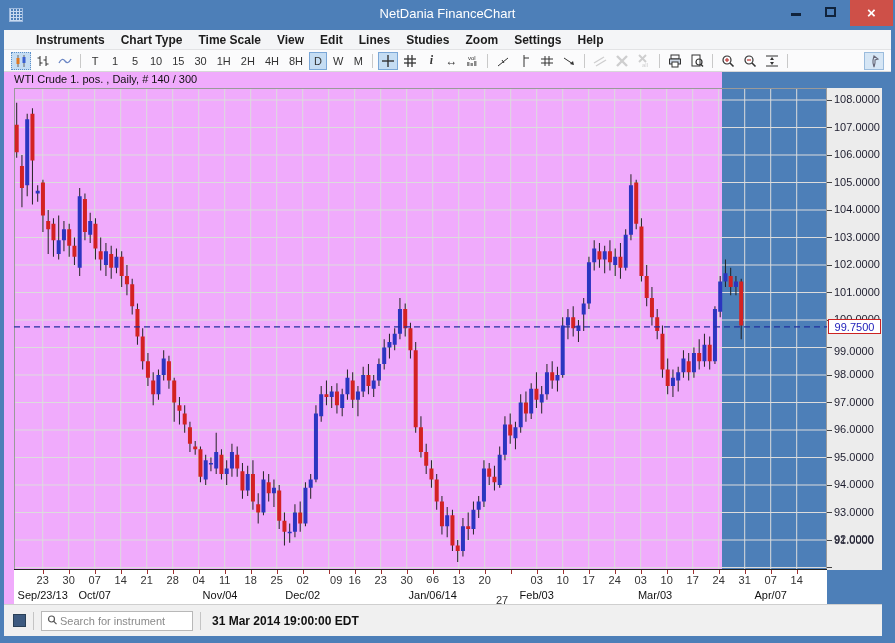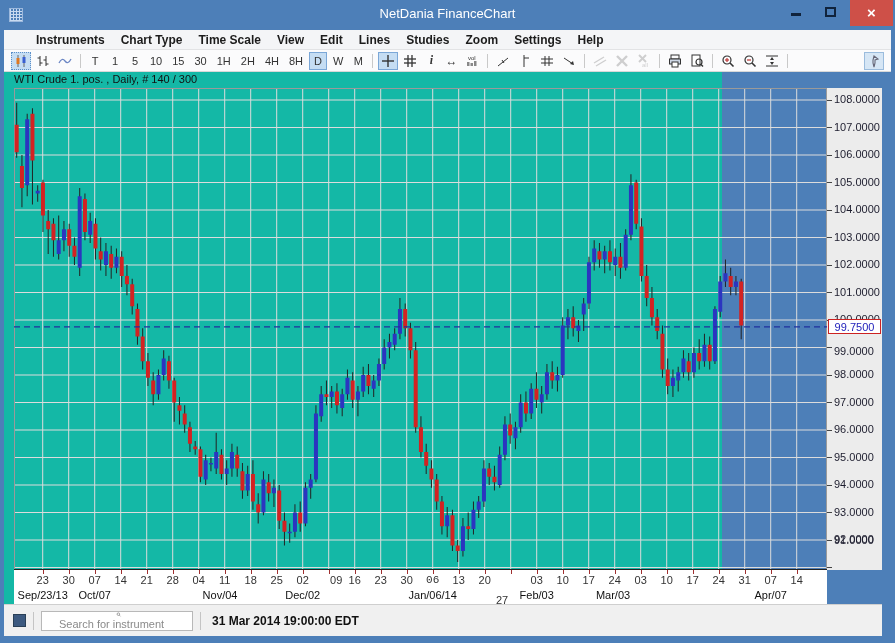--- a/index.html
+++ b/index.html
@@ -32,42 +32,42 @@
     margin:0 1px; border:1px solid transparent; color:#444; font-size:11px; padding:0 2px; }
   .tool-btn.text { font-size:11px; color:#333; padding:0 3px; }
   .tool-btn.selected { background:#c5ddf3; border:1px solid #7ba7d7; }
   .tool-btn.selected.dotted { border:1px dotted #5b8fc9; }
   .tool-btn.disabled { opacity:.45; }
   .tool-sep { width:1px; height:14px; background:#c9c9c9; margin:0 4px; }
   .tool-btn svg { display:block; }
   #pin-wrap { margin-left:auto; margin-right:6px; }
   #pin-wrap .tool-btn { background:#d6e6f5; border:1px solid #9bbcdd; }
   
-  #chart-client { position:absolute; left:4px; top:72px; width:718px; height:532px; background:#14b8a6; }
+  #chart-client { position:absolute; left:4px; top:72px; width:718px; height:532px; background:#f0abfc; }
   #chart-title-row { position:absolute; left:10px; top:1px; height:15px; font-size:11px; color:#111; }
   #plot-wrap { position:absolute; left:10px; top:16px; width:813px; height:482px; }
   #plot-svg { position:absolute; left:0; top:0; }
   
   #yaxis { position:absolute; left:823px; top:16px; width:55px; height:482px; background:#ececec; }
   .ytick-label { position:absolute; left:7px; font-size:11px; color:#1d1d2e; white-space:nowrap; }
   .ytick-dash { position:absolute; left:0; width:5px; height:1px; background:#444; }
   #price-pill { position:absolute; left:1px; width:53px; height:15px; border:1px solid #cc2222;
     background:#fff; color:#2222bb; font-size:11px; text-align:center; line-height:14px; }
   
   #xaxis { position:absolute; left:10px; top:498px; width:813px; height:34px; background:#fff; }
   .xtick-mark { position:absolute; top:0px; width:1px; height:4px; background:#a03030; }
   .xtick-label { position:absolute; top:4px; font-size:11px; color:#333; transform:translateX(-50%); }
   .xmonth-label { position:absolute; top:19px; font-size:11px; color:#111; transform:translateX(-50%); white-space:nowrap; }
   
   #statusbar { position:absolute; left:4px; top:604px; width:878px; height:32px; background:#f0f0f0;
     border-top:1px solid #cfcfcf; display:flex; align-items:center; }
   #status-square { width:13px; height:13px; background:#3d5a80; border:1px solid #2a4057; margin-left:9px; }
   .status-sep { width:1px; height:18px; background:#c4c4c4; margin:0 7px; }
   #search-box { width:152px; height:20px; background:#fff; border:1px solid #b8b8b8;
-    display:flex; align-items:center; padding-left:4px;flex-direction:column; }
+    display:flex; align-items:center; padding-left:4px; }
   #search-input { border:none; outline:none; width:120px; font-size:11px; color:#333;
     font-family:"Liberation Sans",sans-serif; background:transparent; }
   #search-input::placeholder { color:#8a8a8a; }
   #status-time { font-size:12px; font-weight:bold; color:#111; margin-left:4px; }
 </style>
 </head>
 <body>
 
 <div id="window">
 
@@ -689,21 +689,21 @@
         <div class="xtick-mark" style="left: 756.7px;"></div>
         <div class="xtick-label" style="left: 756.7px;">07</div>
         <div class="xtick-mark" style="left: 782.7px;"></div>
         <div class="xtick-label" style="left: 782.7px;">14</div>
         <div class="xmonth-label" style="left: 28.7px;">Sep/23/13</div>
         <div class="xmonth-label" style="left: 80.7px;">Oct/07</div>
         <div class="xmonth-label" style="left: 186px; margin-left: 20px;">Nov/04</div>
         <div class="xmonth-label" style="left: 288.7px;">Dec/02</div>
         <div class="xmonth-label" style="left: 418.7px;">Jan/06/14</div>
         <div class="xmonth-label" style="left: 522.7px;">Feb/03</div>
-        <div class="xmonth-label" style="left: 591px; padding-left: 16px;">Mar/03</div>
+        <div class="xmonth-label" style="left: 633px; padding-left: 16px;">Mar/03</div>
         <div class="xmonth-label" style="left: 756.7px;">Apr/07</div>
       </div>
   </div>
 
   <div id="statusbar">
     <div id="status-square"></div>
     <div class="status-sep"></div>
     <div id="search-box">
       <svg width="14" height="14" viewBox="0 0 14 14">
         <circle cx="5.5" cy="5" r="3" fill="none" stroke="#555" stroke-width="1.2"></circle>

